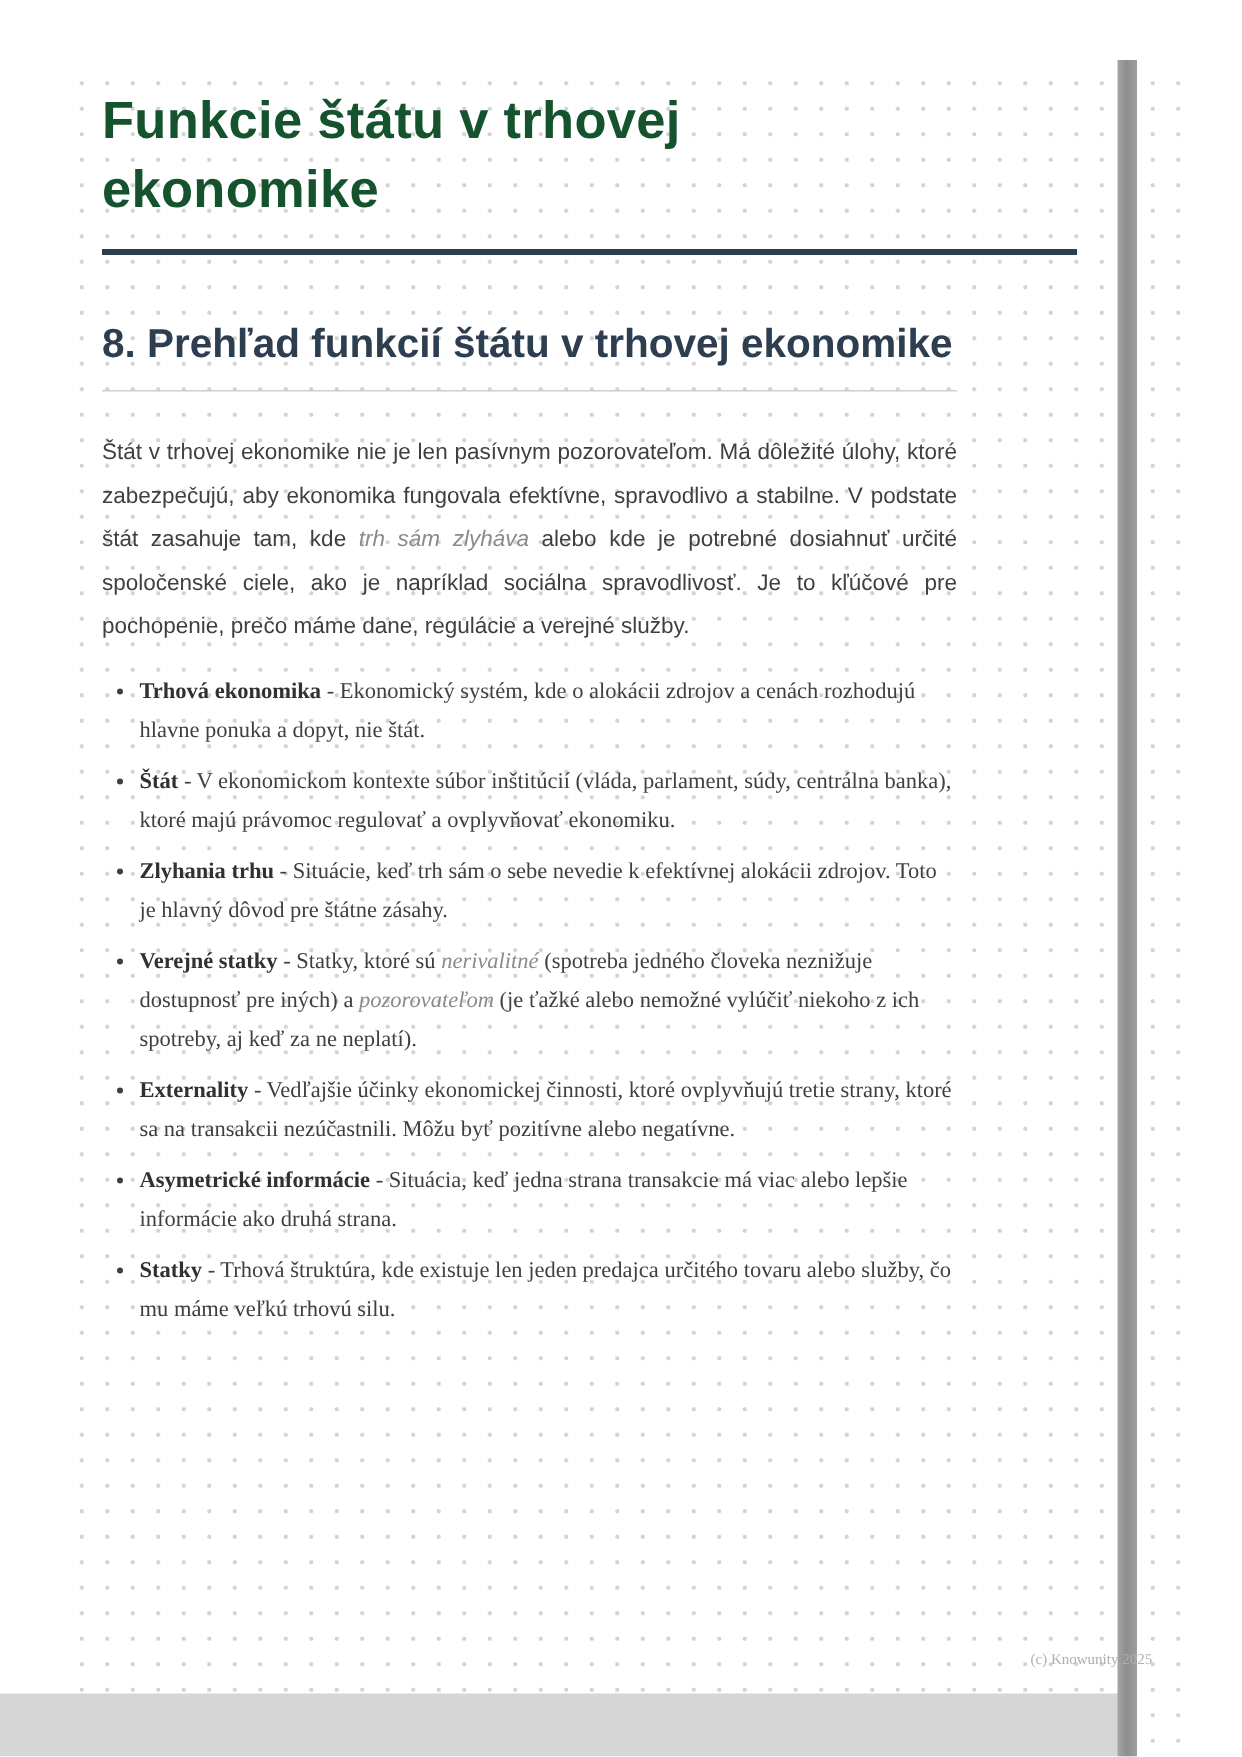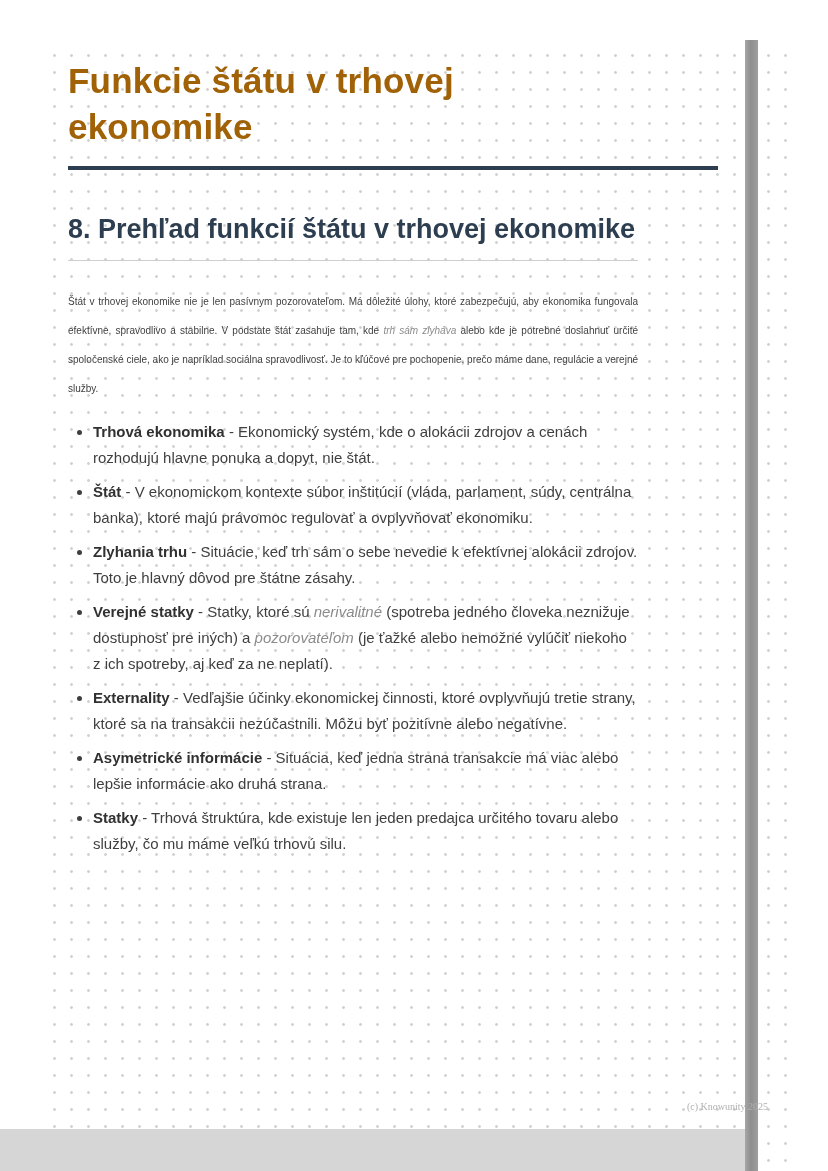--- a/index.html
+++ b/index.html
@@ -54,21 +54,21 @@
     width: 570px;
     color: #3f3f3f;
     z-index: 4;
   }
 
   h1.doc-title {
     margin: 0;
     font-size: 35px;
     line-height: 46px;
     font-weight: 700;
-    color: #a16207;
+    color: #14532d;
     letter-spacing: 0.2px;
   }
 
   .title-rule {
     width: 650px;
     height: 4px;
     background: #2d3e50;
     border: none;
     margin: 16px 0 0 0;
   }
@@ -78,34 +78,35 @@
     font-size: 27px;
     line-height: 34px;
     font-weight: 700;
     color: #2d3e50;
     padding-bottom: 14px;
     border-bottom: 1px solid #cfcfcf;
   }
 
   p.body-par {
     margin: 26px 0 0 0;
-    font-size: 10px;
+    font-size: 15px;
     line-height: 29px;
     text-align: justify;
   }
 
   p.intro-par {
     margin: 24px 0 0 0;
     font-size: 15px;
     line-height: 27px;
   }
 
   ul.def-list {
     margin: 16px 0 0 0;
     padding-left: 25px;
+    font-family: Liberation Serif, serif;
   }
 
   ul.def-list li {
     font-size: 15px;
     line-height: 26px;
     margin-bottom: 8px;
     color: #3f3f3f;
   }
 
   ul.def-list li strong {

